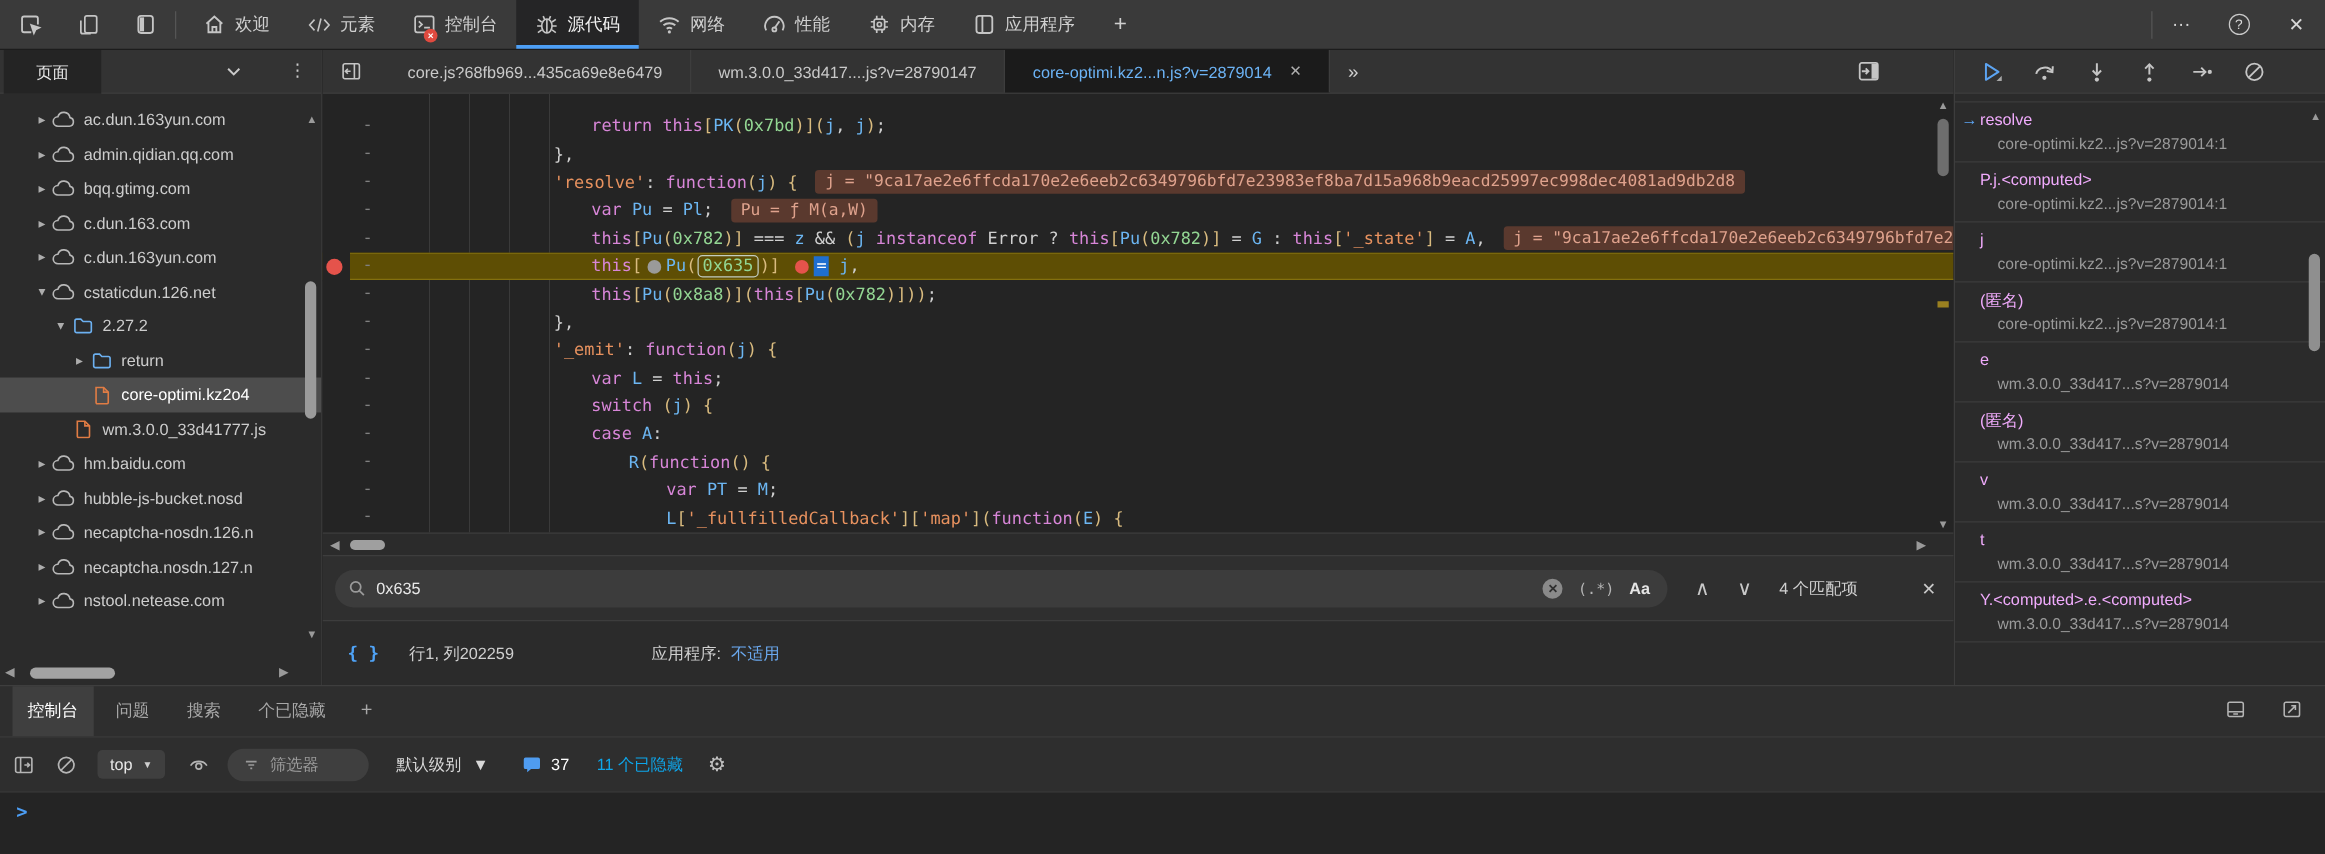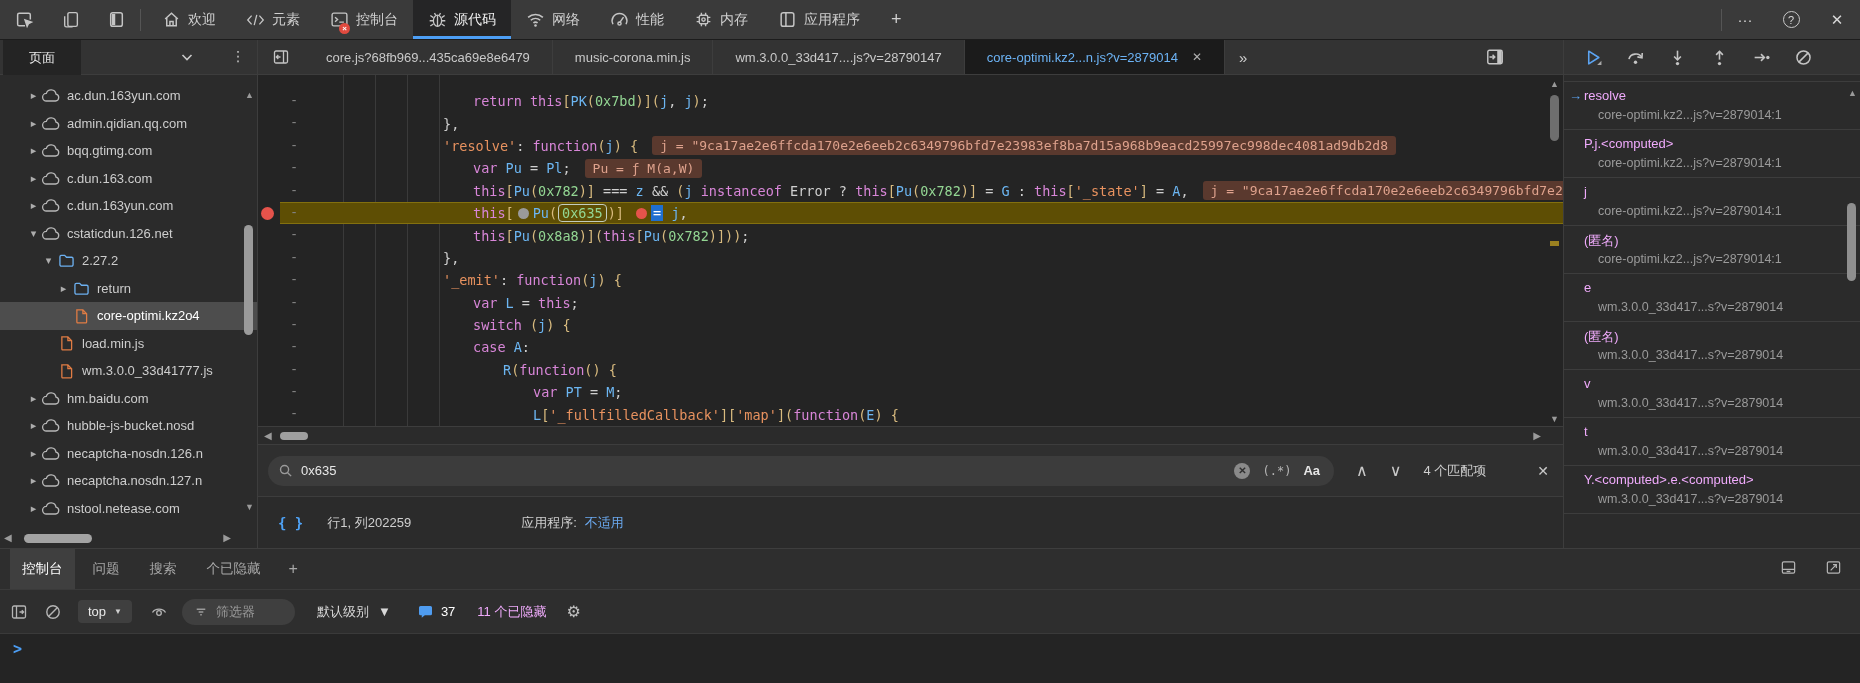--- a/index.html
+++ b/index.html
@@ -117,21 +117,21 @@
   #console-toolbar{height:44px;border-top:1px solid #3a3a3a;display:flex;align-items:center;padding-left:10px}
   #console-toolbar .ic{width:18px;height:18px}
   .pill{background:#3f3f3f;border-radius:4px;display:flex;align-items:center;padding:4px 10px;gap:8px;margin-left:16px}
   .pill .cap{font-size:8px;color:#cfcfcf}
   #ctx-label{color:#e8e8e8;font-size:13px}
   #eye-btn{margin-left:18px}
   #filter-pill{border-radius:14px;margin-left:14px;width:113px;gap:6px}
   #filter-pill span{color:#9a9a9a;font-size:13px}
   #level-select{margin-left:22px;display:flex;align-items:center;gap:9px;color:#d8d8d8;font-size:13px}
   #msg-count{margin-left:26px;display:flex;align-items:center;gap:6px;color:#fff;font-size:13px}
-  #hidden-count{margin-left:22px;color:#f0abfc;font-size:13px}
+  #hidden-count{margin-left:22px;color:#0ea5e9;font-size:13px}
   #console-settings{margin-left:20px;color:#c0c0c0;font-size:16px}
   #prompt-area{height:50px;background:#242424;border-top:1px solid #3a3a3a;position:relative}
   #prompt{position:absolute;left:13px;top:6px;color:#4c9df3;font-size:15px;font-weight:bold;font-family:"DejaVu Sans Mono",monospace}
 </style>
 </head>
 <body>
 
 <div id="topbar">
   <div id="topbar-tools">
       <span class="ic">
@@ -329,30 +329,20 @@
       </div>
       <div class="trow sel" style="padding-left: 56px;">
         <span class="tarrow"></span>
         <span class="ticon">
           <svg width="13" height="16" viewBox="0 0 14 17" fill="none" stroke="#e07c44" stroke-width="1.4">
             <path d="M2 2h6.5L12.5 6v9a1 1 0 0 1-1 1H3a1 1 0 0 1-1-1Z"></path>
             <path d="M8.5 2v4h4"></path>
           </svg>
         </span>
         <span class="tlabel">core-optimi.kz2o4</span>
-      </div>
-      <div class="trow" style="padding-left: 41px;">
-        <span class="tarrow"></span>
-        <span class="ticon">
-          <svg width="13" height="16" viewBox="0 0 14 17" fill="none" stroke="#e07c44" stroke-width="1.4">
-            <path d="M2 2h6.5L12.5 6v9a1 1 0 0 1-1 1H3a1 1 0 0 1-1-1Z"></path>
-            <path d="M8.5 2v4h4"></path>
-          </svg>
-        </span>
-        <span class="tlabel">load.min.js</span>
       </div>
       <div class="trow" style="padding-left: 41px;">
         <span class="tarrow"></span>
         <span class="ticon">
           <svg width="13" height="16" viewBox="0 0 14 17" fill="none" stroke="#e07c44" stroke-width="1.4">
             <path d="M2 2h6.5L12.5 6v9a1 1 0 0 1-1 1H3a1 1 0 0 1-1-1Z"></path>
             <path d="M8.5 2v4h4"></path>
           </svg>
         </span>
         <span class="tlabel">wm.3.0.0_33d41777.js</span>
@@ -417,23 +407,20 @@
   <div id="tabstrip">
     <span id="nav-toggle" class="ic">
       <svg width="18" height="18" viewBox="0 0 18 18" fill="none" stroke="currentColor" stroke-width="1.3">
           <rect x="2.5" y="3" width="13" height="12" rx="1.5"></rect>
           <path d="M11.5 3v12M8.5 9H4.5M6.3 7L4.3 9l2 2"></path>
         </svg>
     </span>
     <div id="etabs" style="display:flex">
         <div class="etab">
           <span>core.js?68fb969...435ca69e8e6479</span>
-        </div>
-        <div class="etab">
-          <span>music-corona.min.js</span>
         </div>
         <div class="etab">
           <span>wm.3.0.0_33d417....js?v=28790147</span>
         </div>
         <div class="etab active">
           <span>core-optimi.kz2...n.js?v=2879014</span>
           <span class="x">✕</span>
         </div>
       </div>
     <div id="tab-overflow">

